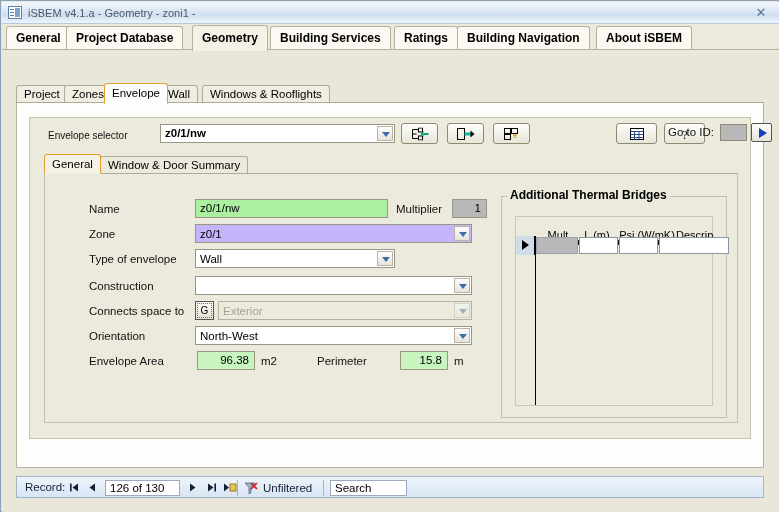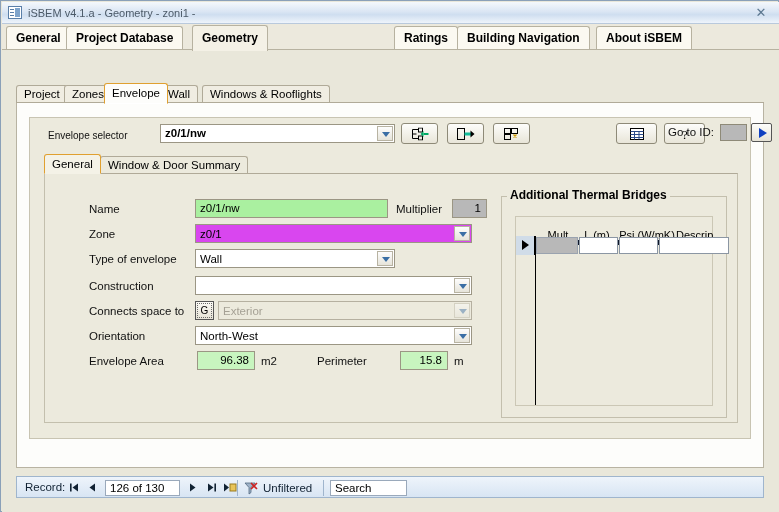--- a/index.html
+++ b/index.html
@@ -159,21 +159,21 @@
   .flabel{position:absolute;font-size:11.5px;color:#111;white-space:nowrap;}
   .tbox{
     position:absolute;height:19px;box-sizing:border-box;
     border:1px solid #9b9684;background:#fff;
     font-size:11.5px;color:#000;line-height:17px;padding-left:4px;
     white-space:nowrap;overflow:hidden;
   }
   .tbox.green{background:#aaf0a0;}
   .tbox.gray{background:#b8b8b8;text-align:right;padding-right:5px;}
   .tbox.greenr{background:#c8f5bf;text-align:right;padding-right:5px;}
-  .combo.green{background:#d946ef;}
+  .combo.green{background:#c4b5fd;}
   .combo.green .val{background:transparent;}
   .unit{position:absolute;font-size:11.5px;color:#111;}
   .gbtn{
     position:absolute;left:0;top:0;width:19px;height:19px;
     background:linear-gradient(to bottom,#fbfaf5,#e6e3d6);
     border:1px solid #555;box-sizing:border-box;
     font-size:10px;line-height:17px;text-align:center;color:#000;
     outline:1px dotted #6a6a6a;outline-offset:-3px;
   }
   .chkrow{position:absolute;left:164px;top:192px;width:330px;height:16px;}
@@ -277,20 +277,21 @@
         <i class="b"></i>
     </div>
     <div class="title-text">iSBEM v4.1.a - Geometry - zoni1 -</div>
     <div class="title-close">✕</div>
   </div>
 
   <div class="ribbon">
     <div class="rtab" style="left:4px;">General</div>
     <div class="rtab active" style="left:190px;">Geometry</div>
     <div class="rtab" style="left:64px;">Project Database</div>
+    <div class="rtab" style="left:268px;">Building Services</div>
     <div class="rtab" style="left:392px;">Ratings</div>
     <div class="rtab" style="left:455px;">Building Navigation</div>
     <div class="rtab" style="left:594px;">About iSBEM</div>
   </div>
 
   <div class="bodypanel">
 
     <div class="subtabs">
       <div class="stab" style="left:0px;">Project</div>
       <div class="stab" style="left:48px;">Zones</div>

